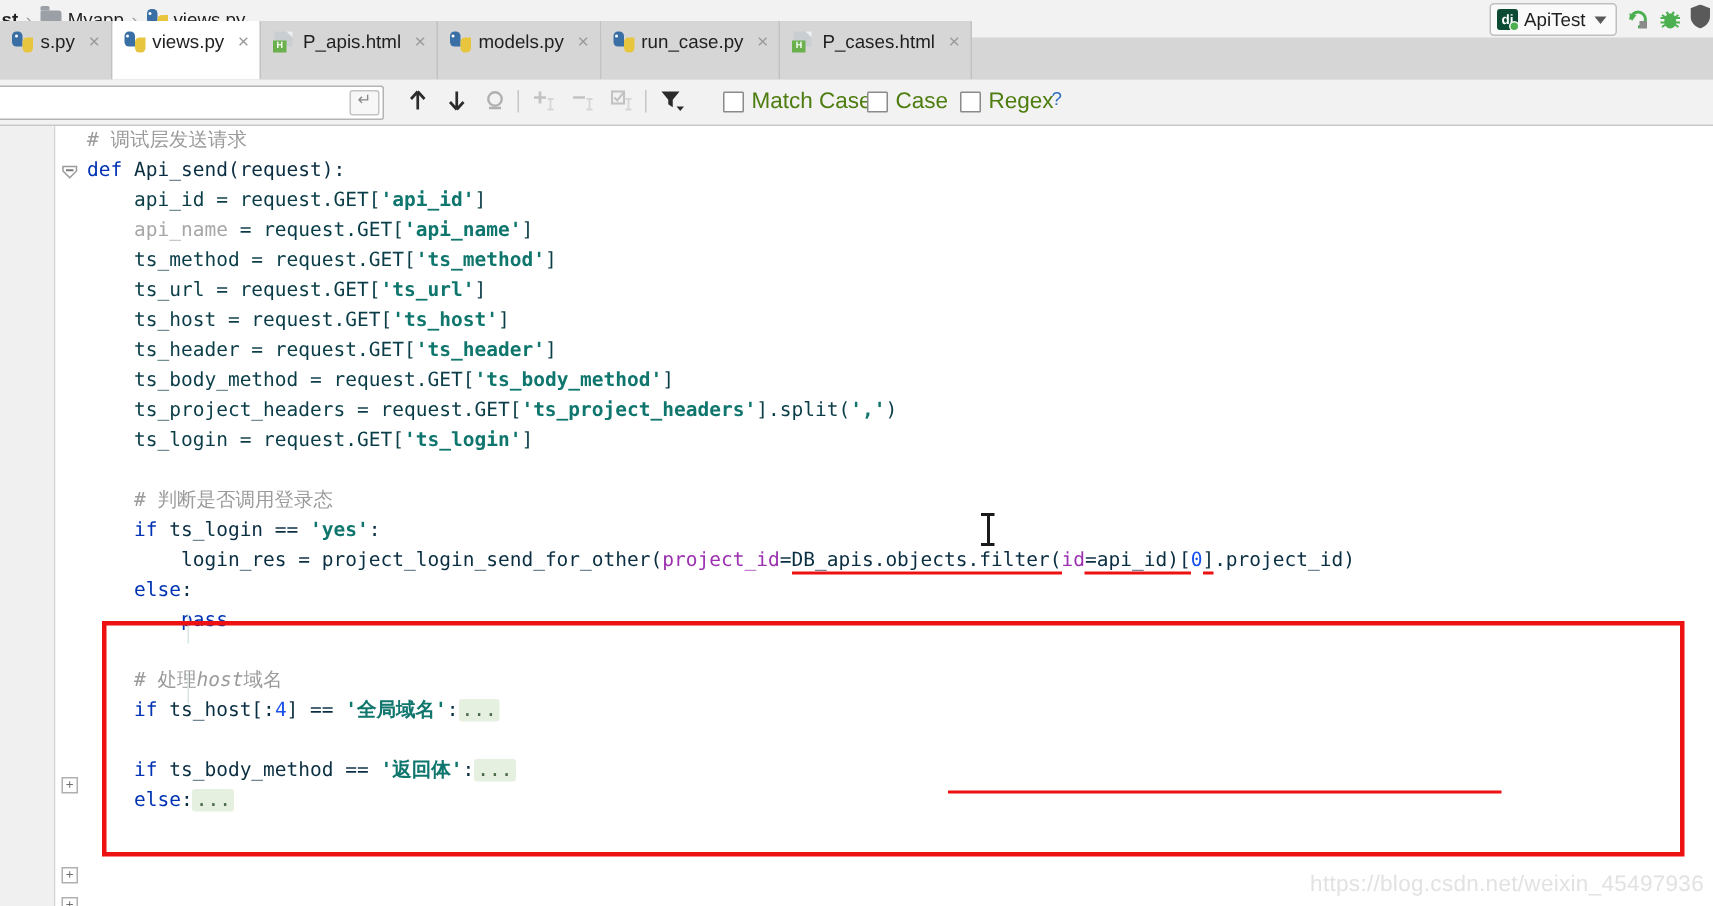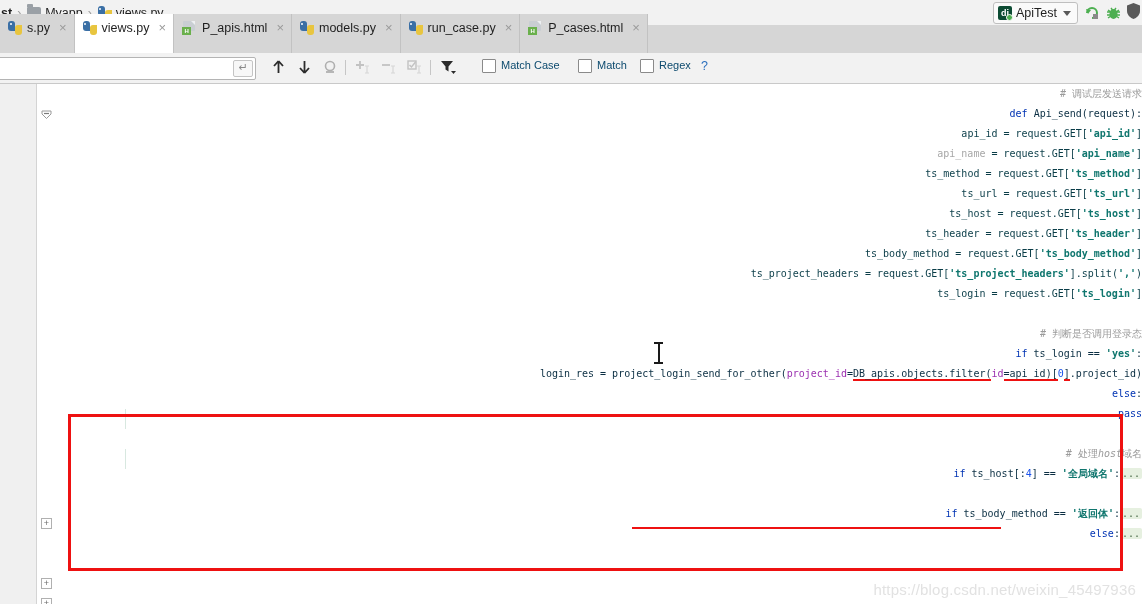--- a/index.html
+++ b/index.html
@@ -149,22 +149,22 @@
     position: absolute; top: 4px;
     width: 20px; height: 20px;
     display: flex; align-items: center; justify-content: center;
     font-size: 14px; color: #3c3c3c;
   }
   .tb-sep {
     position: absolute; top: 7px; width: 1px; height: 15px; background: #c6c6c6;
   }
   .chk-wrap {
     position: absolute; top: 6px;
-    display: flex; gap: 5px;
-    font-size: 11px; color: #0c4a6e;
+    display: flex; align-items: center; gap: 5px;
+    font-size: 15px; color: #4d7c0f;
   }
   .chk {
     width: 12px; height: 12px; border: 1px solid #8a8a8a; background: #fff;
     border-radius: 1px;
   }
   .help-q {
     position: absolute; top: 6px; left: 701px;
     color: #2b6fbd; font-size: 12.5px;
   }
 
@@ -187,24 +187,23 @@
     background: #ffffff;
   }
   #code-area {
     position: absolute; left: 58px; top: 0; right: 0; height: 520px;
     background: #ffffff;
   }
   .code-line {
     position: relative;
     height: 20px; line-height: 20px;
     font-family: "DejaVu Sans Mono", monospace;
-    font-size: 10px;
+    font-size: 13px;
     color: #0a2e42;
     white-space: pre;
-    text-align: right;
   }
   
   .ctx {
     position: absolute; left: 58px; width: 26px;
     background: #fdfbe8;
   }
   .indent-guide {
     position: absolute; width: 1px; background: #d8e8e0;
   }
   .tok-kw  { color: #0033b3; }
@@ -420,21 +419,21 @@
           <path d="M11 12 l2.5 3 l2.5 -3 z" fill="#2b2b2b"></path>
         </svg>
     </div>
 
     <div class="chk-wrap" style="left:482px;">
       <span class="chk"></span>
       <span>Match Case</span>
     </div>
     <div class="chk-wrap" style="left:578px;">
       <span class="chk"></span>
-      <span>Match</span>
+      <span>Case</span>
     </div>
     <div class="chk-wrap" style="left:640px;">
       <span class="chk"></span>
       <span>Regex</span>
     </div>
     <span class="help-q">?</span>
   </div>
 
   <div id="editor">
     <div id="gutter"></div>

